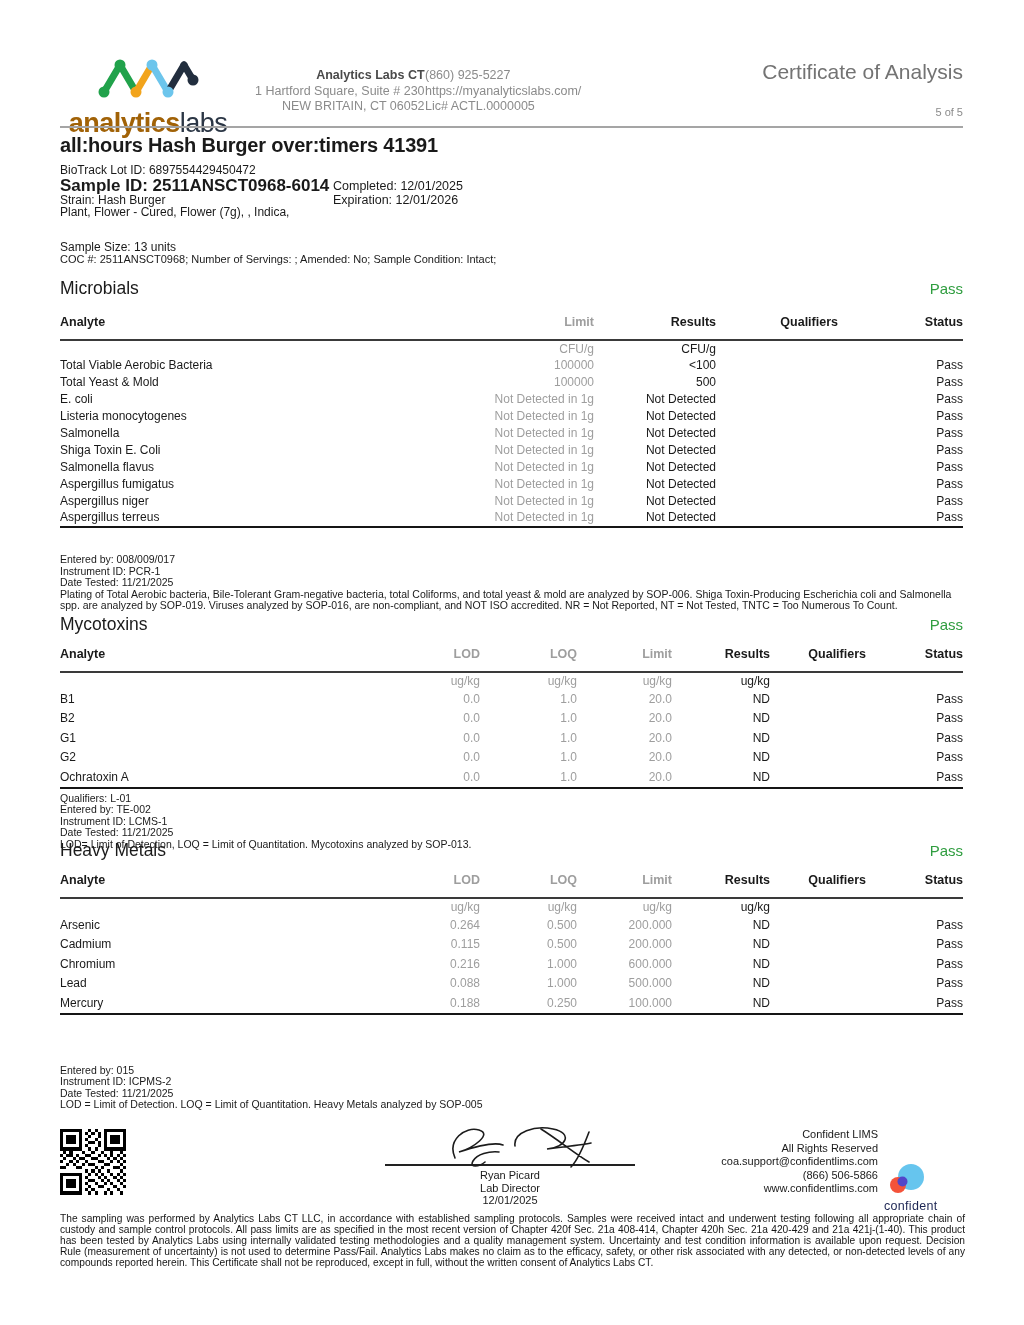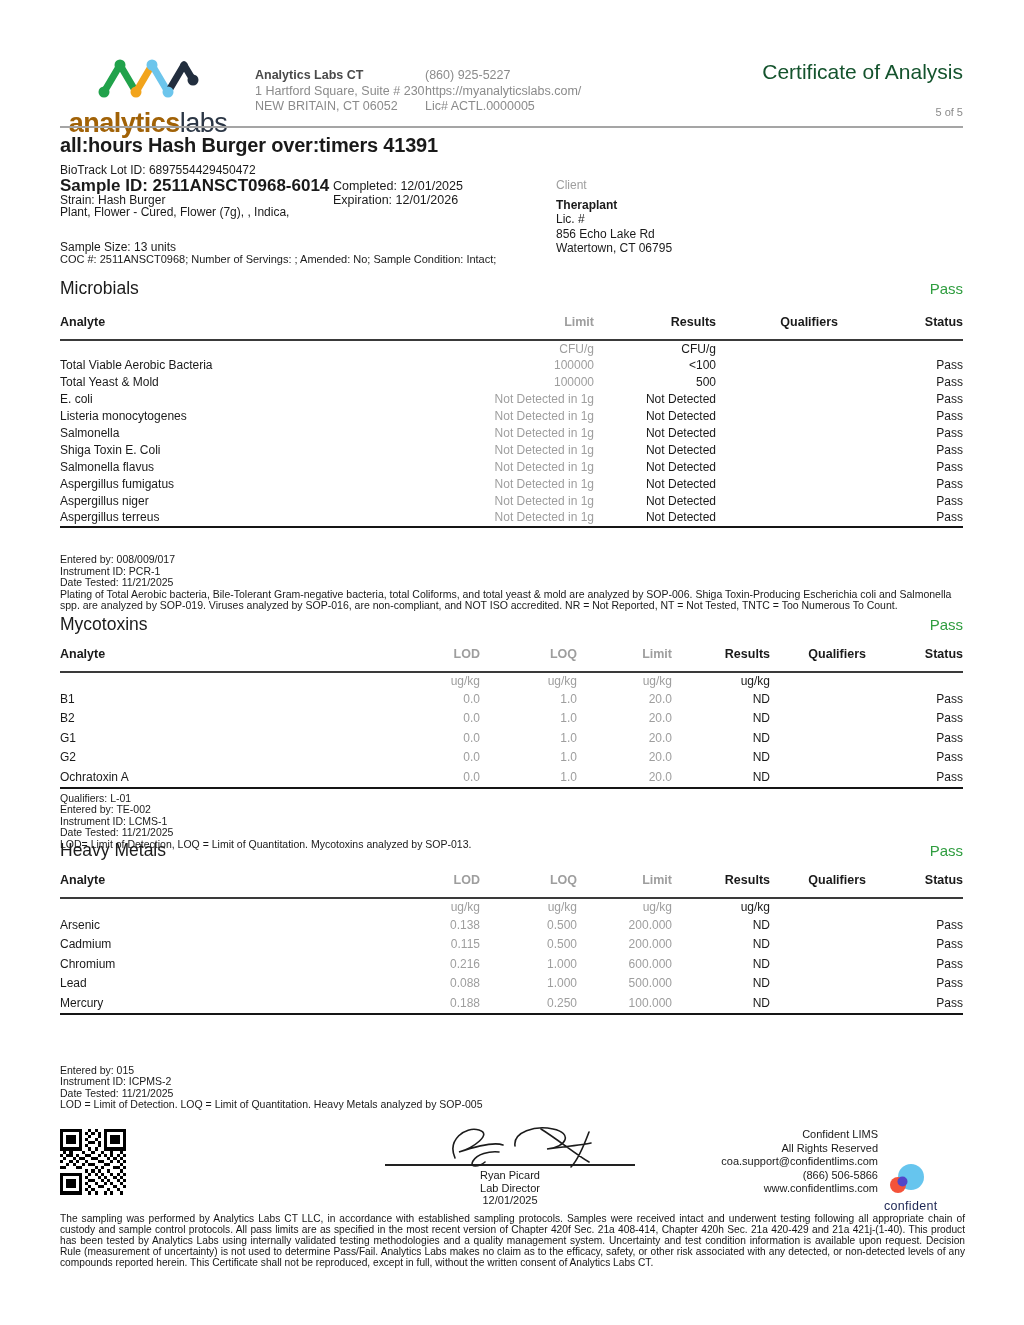--- a/index.html
+++ b/index.html
@@ -8,25 +8,25 @@
           font-family:"Liberation Sans", sans-serif; color:#1a1a1a; overflow:hidden; }
   .abs { position:absolute; }
   .gray { color:#9e9e9e; }
   .green { color:#2f9d3f; }
 
   
   .logo-wrap { left:62px; top:56px; width:172px; text-align:center; }
   .wordmark { font-size:27px; letter-spacing:-0.5px; margin-top:2px; }
   .wm-a { color:#a16207; font-weight:bold; }
   .wm-b { color:#2b3645; font-weight:normal; }
-  .labinfo1 { left:255px; top:68px; font-size:12.5px; line-height:15.5px; }
+  .labinfo1 { left:255px; top:68px; font-size:12.5px; line-height:15.5px;text-align:right; }
   .labinfo1 .name { font-weight:bold; color:#4a4a4a; }
   .labinfo1 .ln { color:#8b8b8b; }
   .labinfo2 { left:425px; top:68px; font-size:12.5px; line-height:15.5px; color:#8b8b8b; }
-  .coa-title { right:61px; top:60px; font-size:21px; color:#14532d; }
+  .coa-title { right:61px; top:60px; font-size:21px; color:#737373; }
   .page-num { right:61px; top:106px; font-size:11px; color:#8b8b8b; }
   .hr-top { left:60px; top:126px; width:903px; border-top:2px solid #a5a5a5; }
 
   
   .prod-title { left:60px; top:134px; font-size:20px; font-weight:bold; letter-spacing:-0.2px; }
   .biotrack { left:60px; top:163px; font-size:12px; }
   .sample-id { left:60px; top:176px; font-size:17px; font-weight:bold; }
   .strain { left:60px; top:193px; font-size:12px; }
   .matrix { left:60px; top:205px; font-size:12px; }
   .completed { left:333px; top:179px; font-size:12.5px; }
@@ -123,27 +123,20 @@
   <div class="abs prod-title">all:hours Hash Burger over:timers 41391</div>
   <div class="abs biotrack">BioTrack Lot ID: 6897554429450472</div>
   <div class="abs sample-id">Sample ID: 2511ANSCT0968-6014</div>
   <div class="abs strain">Strain: Hash Burger</div>
   <div class="abs matrix">Plant, Flower - Cured, Flower (7g), , Indica,</div>
   <div class="abs completed">Completed: 12/01/2025</div>
   <div class="abs expiration">Expiration: 12/01/2026</div>
   <div class="abs sample-size">Sample Size: 13 units</div>
   <div class="abs coc">COC #: 2511ANSCT0968; Number of Servings: ; Amended: No; Sample Condition: Intact;</div>
 
-  <div class="abs client">
-    <div class="lbl">Client</div>
-    <div class="nm">Theraplant</div>
-    <div>Lic. #</div>
-    <div>856 Echo Lake Rd</div>
-    <div>Watertown, CT 06795</div>
-  </div>
 
   <div class="abs section sec-microbials">
     <div class="sec-head">
       <div class="sec-title">Microbials</div>
       <div class="sec-pass green">Pass</div>
     </div>
     <div class="thead m-grid">
       <div>Analyte</div>
       <div class="gray">Limit</div>
       <div>Results</div>
@@ -332,21 +325,21 @@
       <div></div>
       <div class="gray">ug/kg</div>
       <div class="gray">ug/kg</div>
       <div class="gray">ug/kg</div>
       <div>ug/kg</div>
       <div></div>
         <div></div>
     </div>
     <div class="trow h-row h-grid">
         <div>Arsenic</div>
-        <div class="gray">0.138</div>
+        <div class="gray">0.264</div>
         <div class="gray">0.500</div>
         <div class="gray">200.000</div>
         <div>ND</div>
         <div></div>
         <div>Pass</div>
       </div>
     <div class="trow h-row h-grid">
         <div>Cadmium</div>
         <div class="gray">0.115</div>
         <div class="gray">0.500</div>

